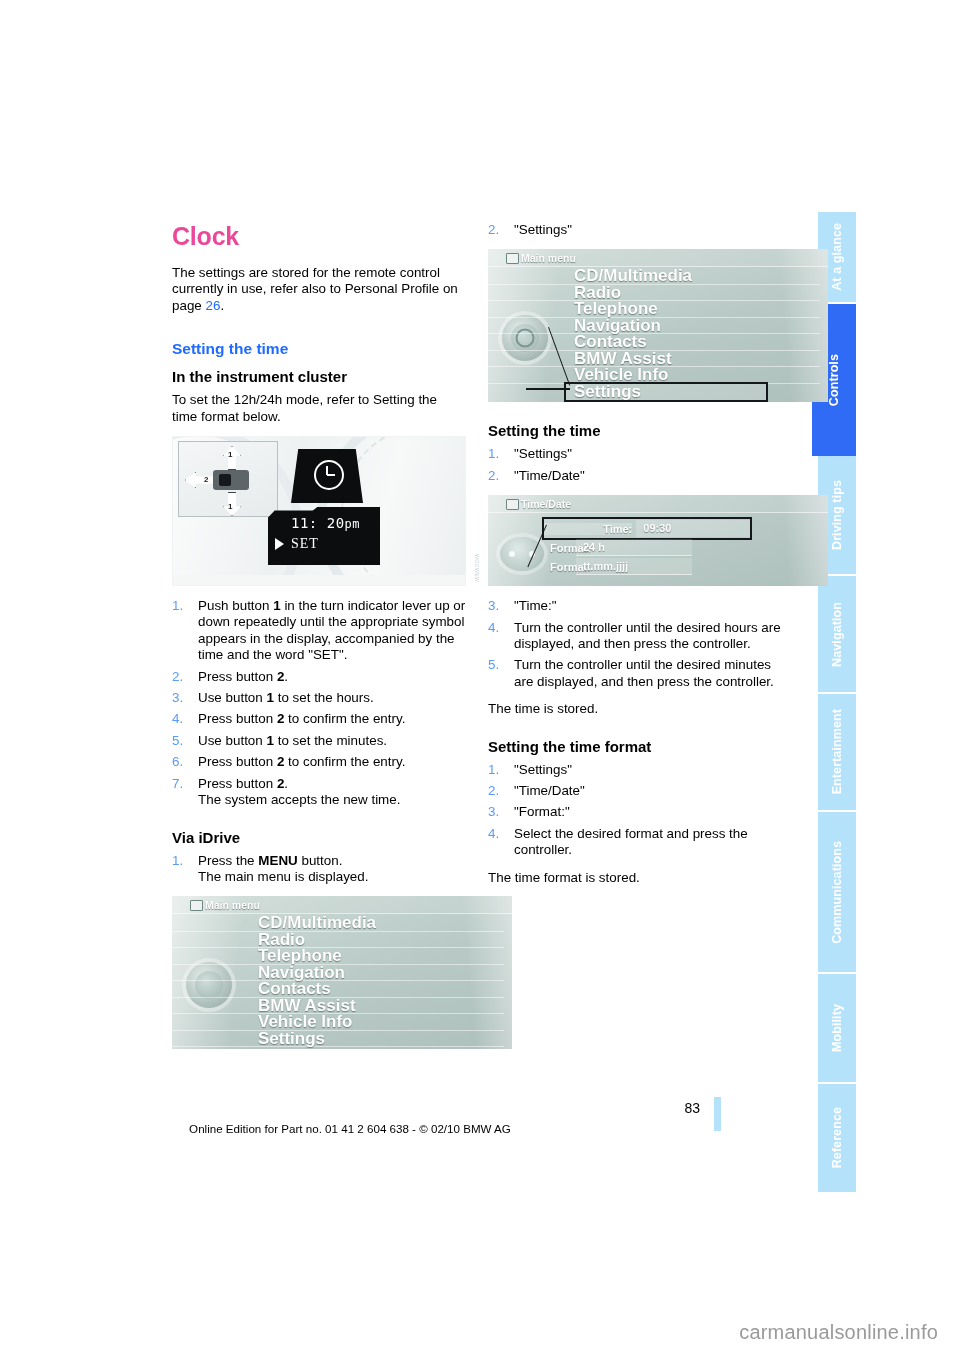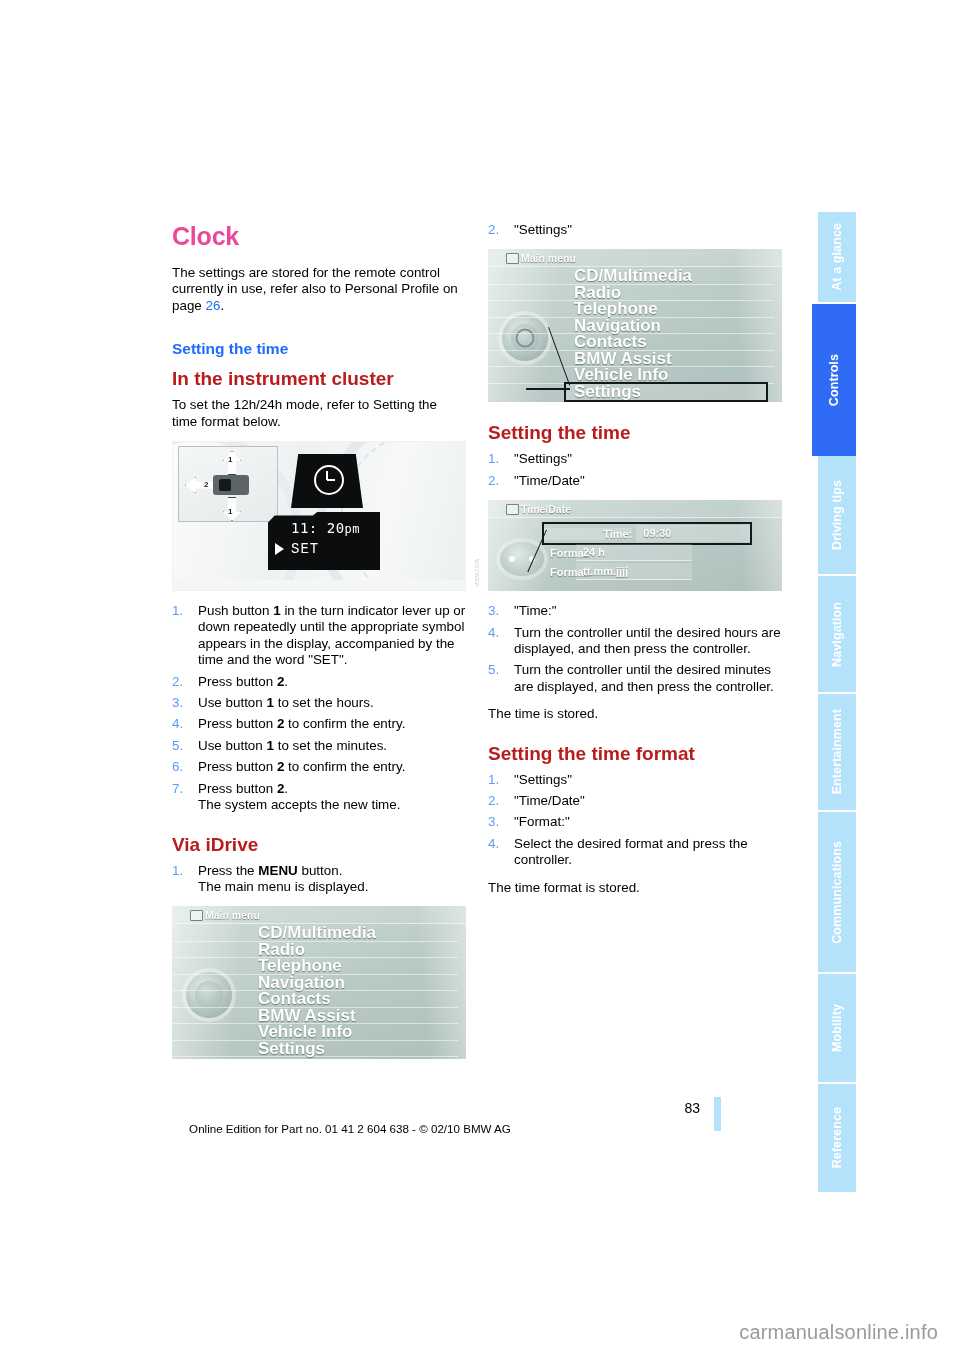--- a/index.html
+++ b/index.html
@@ -51,22 +51,22 @@
     margin:0 0 14px 0;
     letter-spacing:-.2px;
   }
   h2.sub{
     color:#1f6bff;
     font-size:15.5px;
     font-weight:bold;
     margin:26px 0 10px 0;
   }
   h3.subsub{
-    color:#b91c1c;
-    font-size:19px;
+    color:#000000;
+    font-size:15px;
     font-weight:bold;
     margin:20px 0 7px 0;
   }
   h3.subsub.tight{margin-top:2px;}
   p.body{
     font-size:13.4px;
     line-height:16.4px;
     color:#000000;
     margin:0 0 11px 0;
   }
@@ -168,33 +168,33 @@
     background:#0b0d0e;
     clip-path:polygon(6% 6%,40% 6%,44% 0,100% 0,100% 100%,0 100%,0 18%);
   }
   .time-txt{
     position:absolute;left:118px;top:78px;color:#ffffff;
     font-family:"DejaVu Sans Mono",monospace;font-size:14px;letter-spacing:.5px;
   }
   .time-txt .ampm{font-size:12px;}
   .set-txt{
     position:absolute;left:118px;top:99px;color:#ffffff;
-    font-family:Liberation Mono, monospace;font-size:14px;letter-spacing:1px;
+    font-family:Liberation Serif, serif;font-size:14px;letter-spacing:1px;
   }
   .set-caret{
     position:absolute;left:102px;top:101px;width:0;height:0;
     border-left:9px solid #ffffff;border-top:6px solid transparent;border-bottom:6px solid transparent;
   }
   .cluster-base{
     position:absolute;left:0;bottom:0;width:100%;height:10px;background:#f5f7f7;
   }
 
   
   .idrive{
-    width:294px;
+    width:340px;
     background:linear-gradient(160deg,#cfdcd8 0%,#b9cac6 55%,#aec0bc 100%);
     position:relative;overflow:hidden;
     padding:0;box-sizing:border-box;
   }
   .idrive .swoosh-l{
     position:absolute;left:-26px;top:-22px;width:90px;height:150%;
     background:linear-gradient(90deg,rgba(255,255,255,.65),rgba(255,255,255,0));
     transform:rotate(6deg);
   }
   .idrive .swoosh-r{

